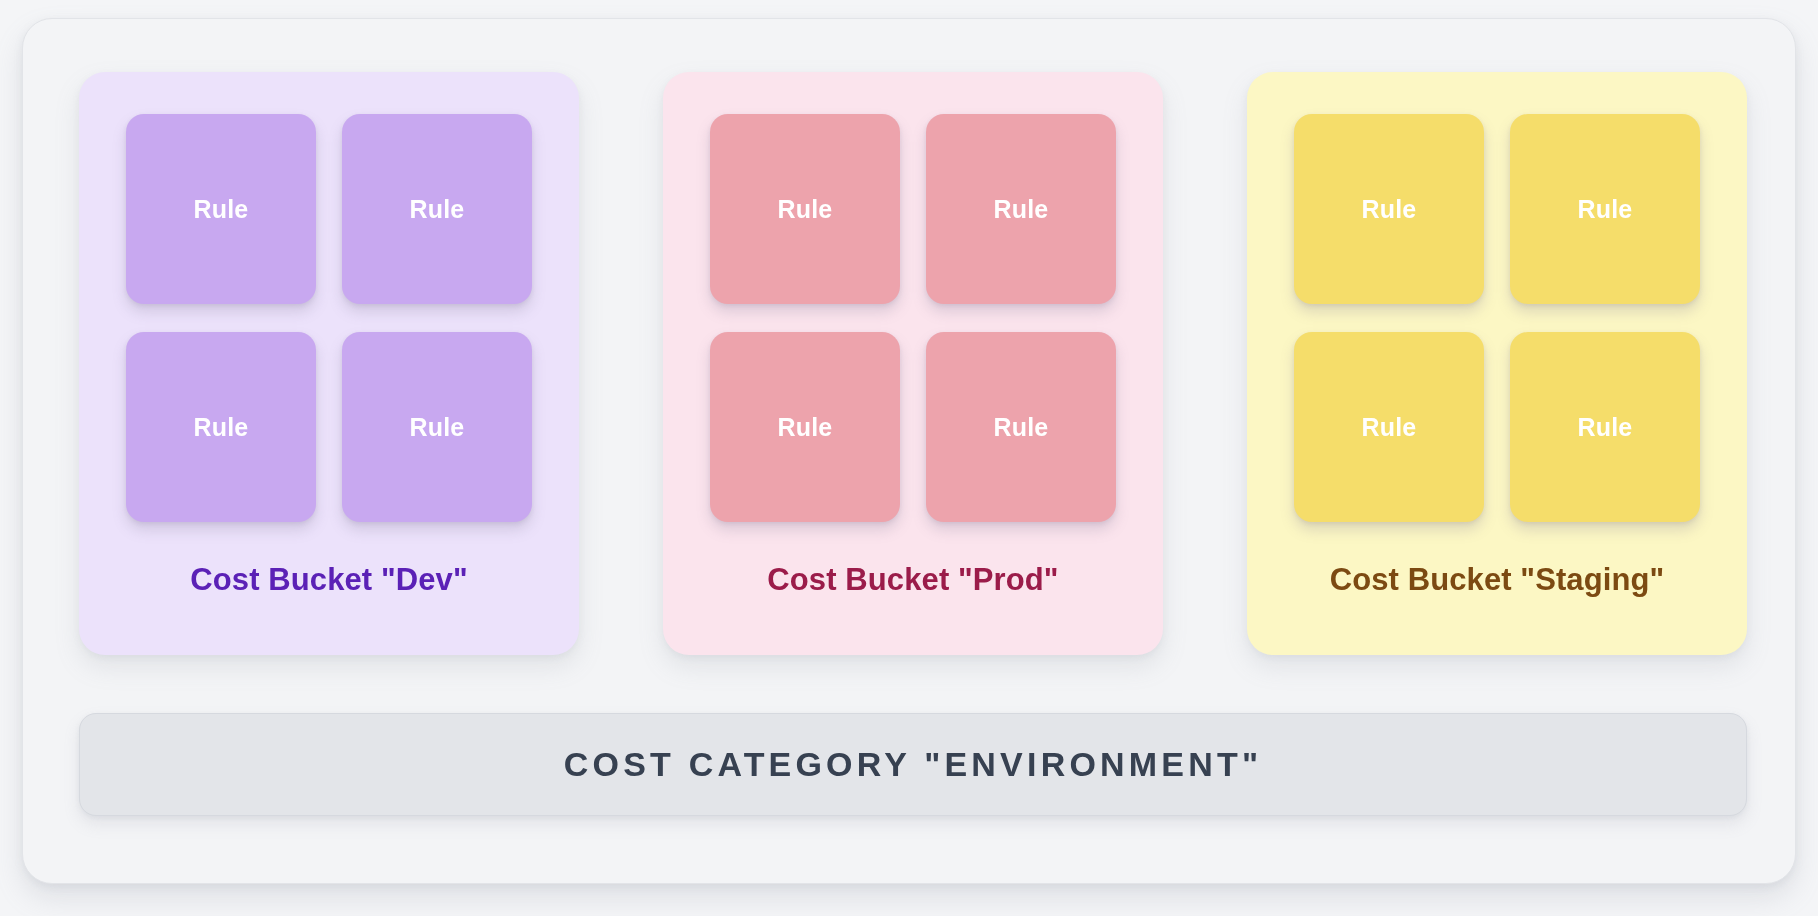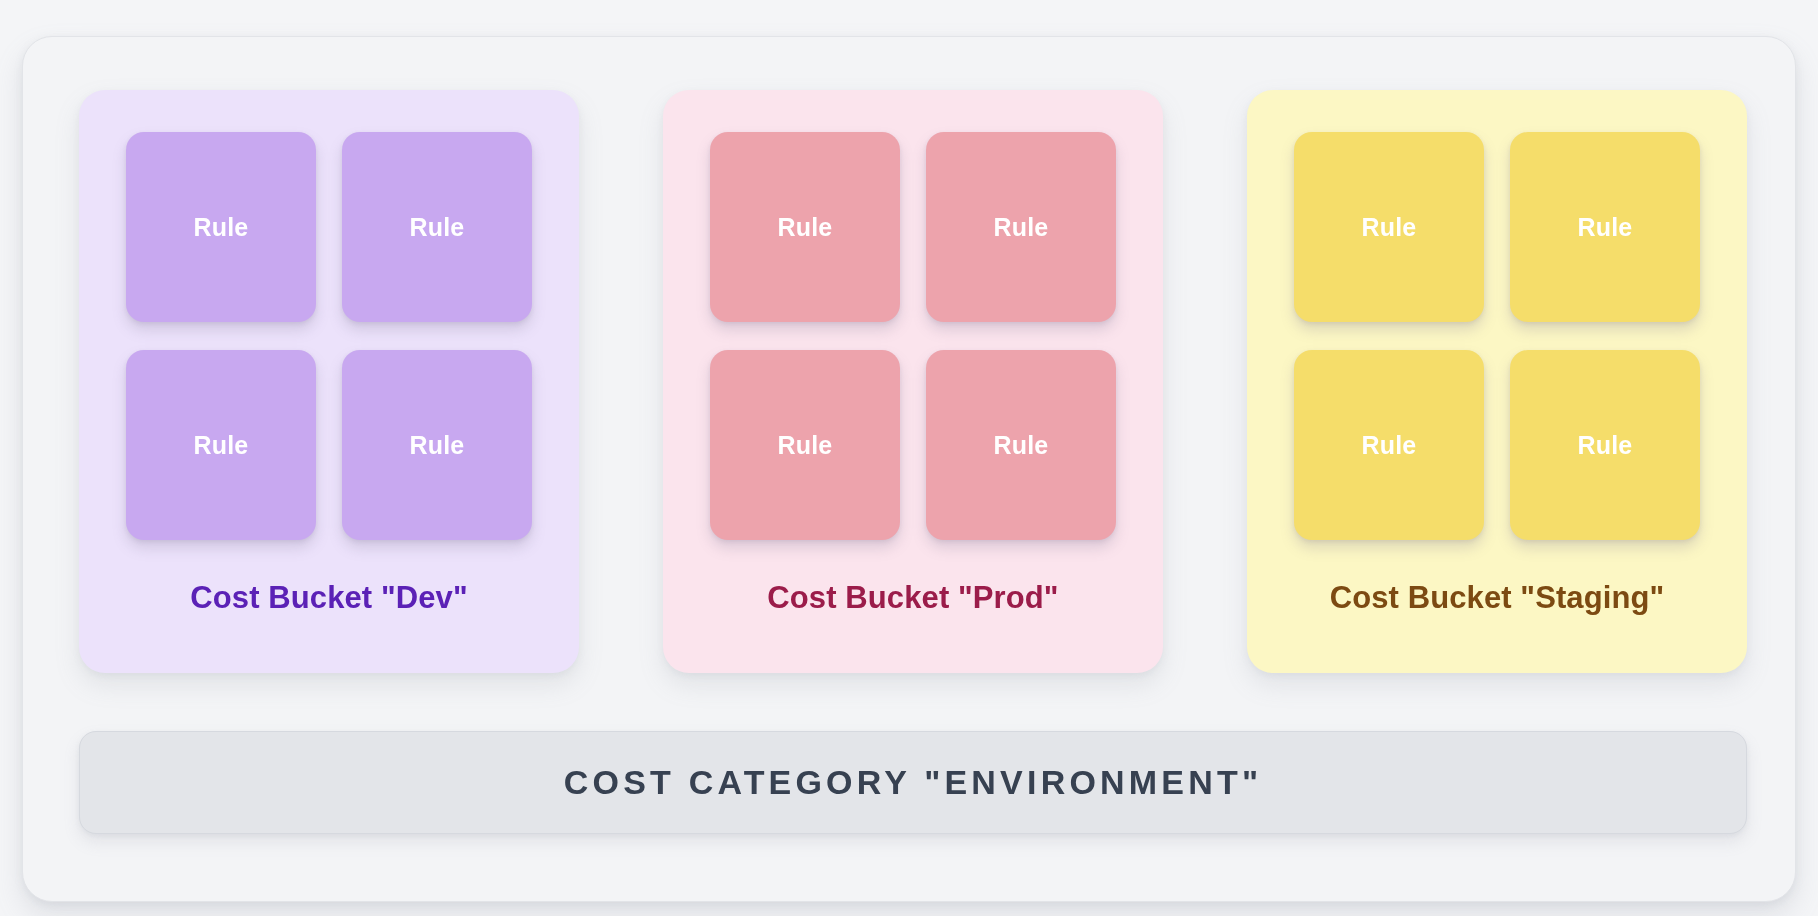--- a/index.html
+++ b/index.html
@@ -17,21 +17,21 @@
   .stage {
     position: relative;
     width: 1818px;
     height: 916px;
     background: #f4f5f7;
   }
 
   .outer-card {
     position: absolute;
     left: 22px;
-    top: 36px;
+    top: 18px;
     width: 1774px;
     height: 866px;
     background: #f3f4f6;
     border: 1px solid #e2e4e8;
     border-radius: 30px;
     box-shadow:
        0 14px 28px rgba(140,146,160,0.20),
        0 3px 8px rgba(140,146,160,0.12);
   }
 

